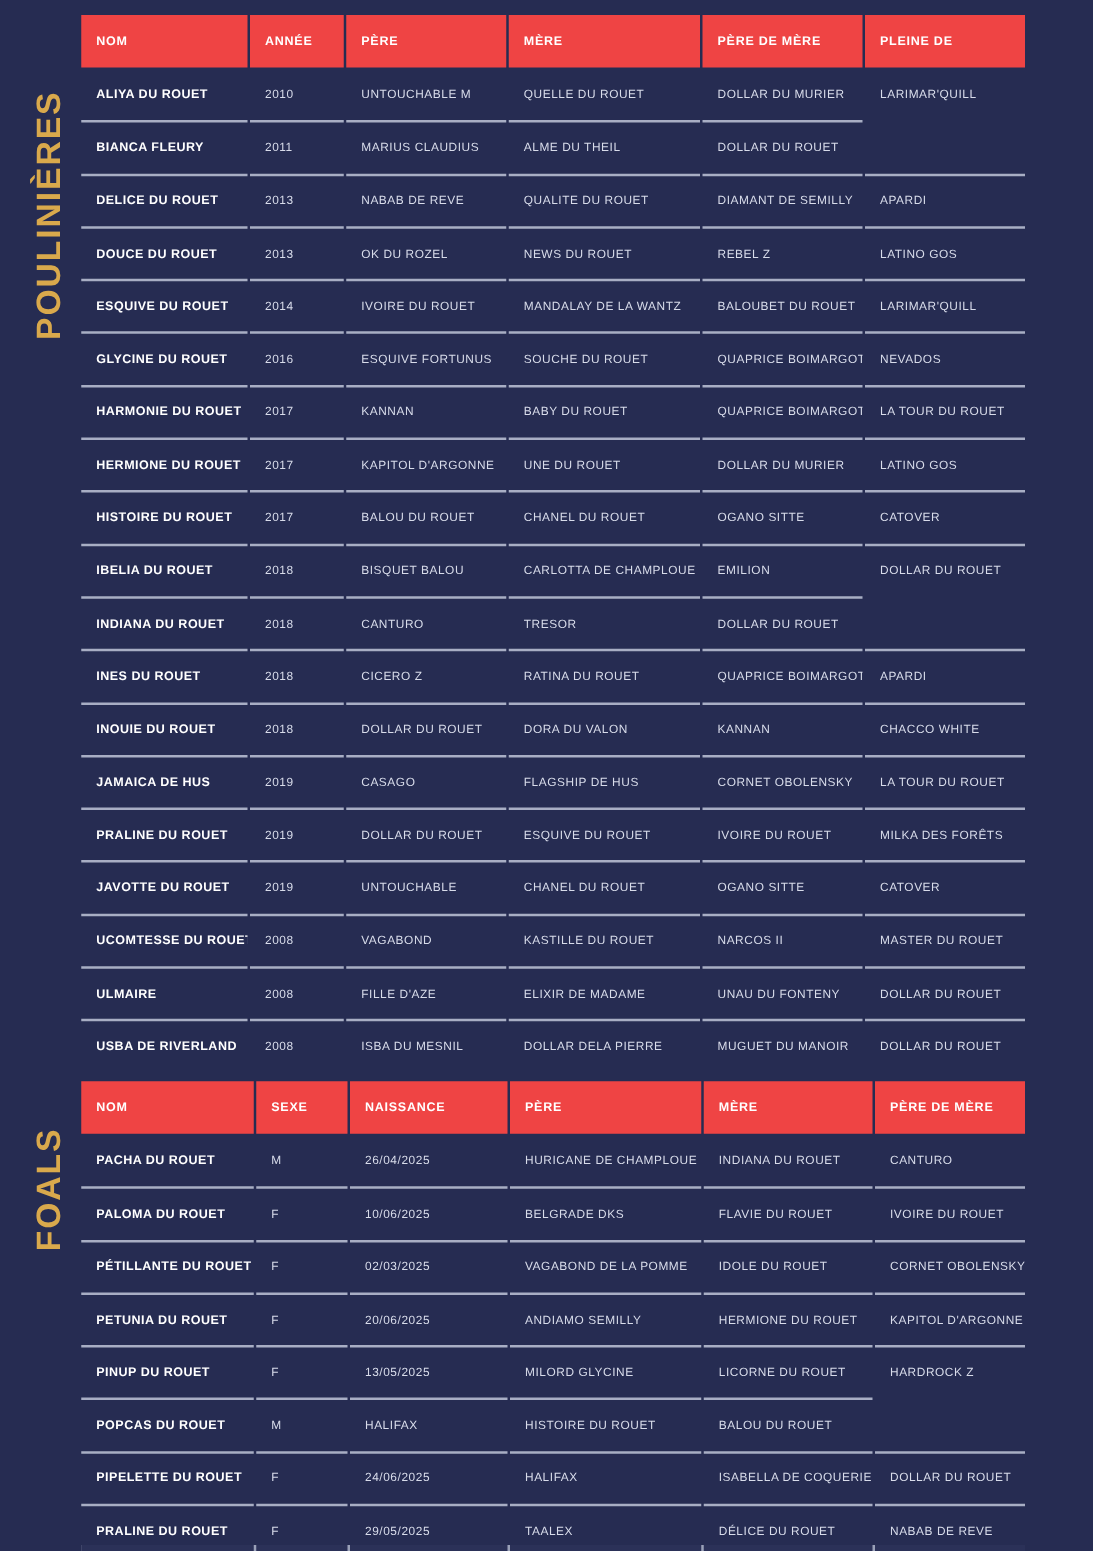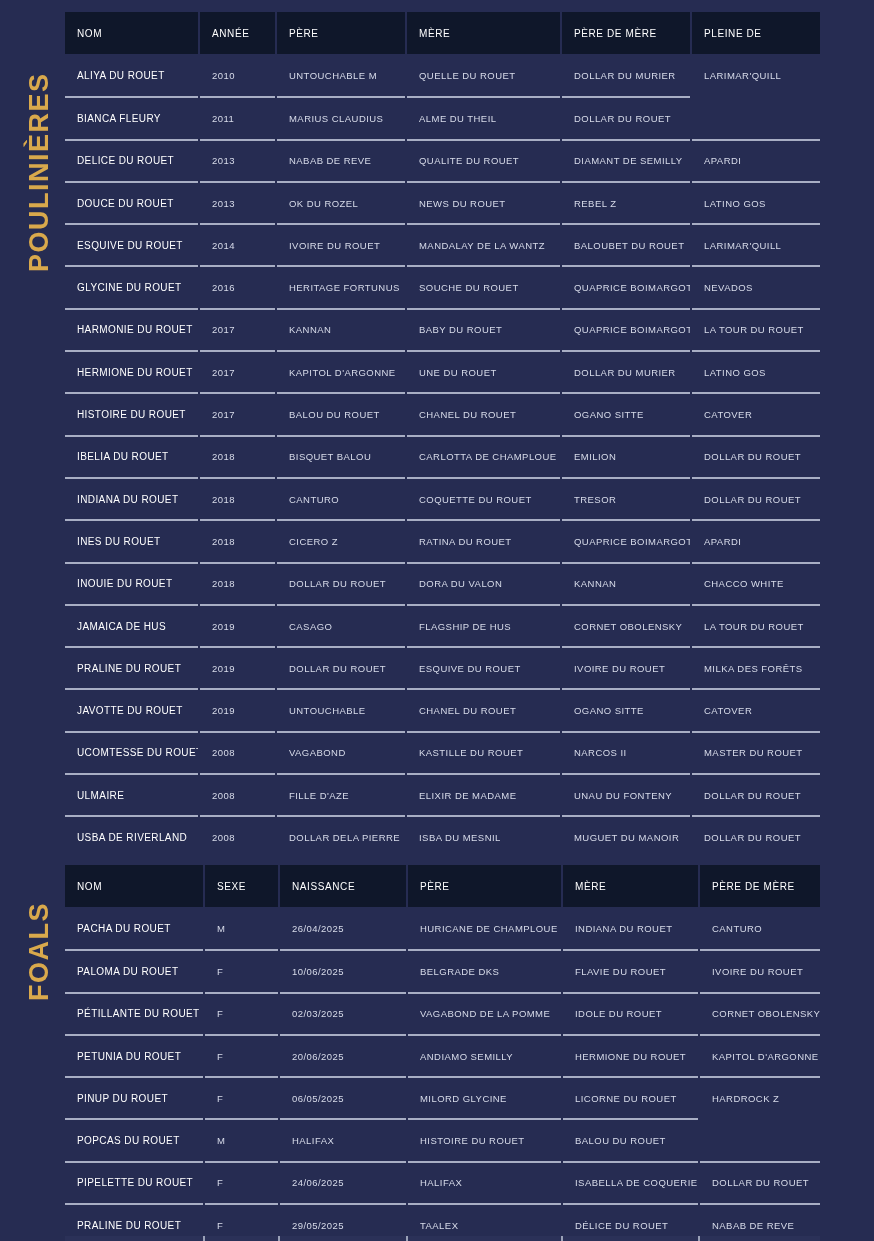--- a/index.html
+++ b/index.html
@@ -27,40 +27,40 @@
   #table-foals{top:865px;}
 
   .thead,.tr{display:grid;column-gap:2px;}
   #table-poulinieres .thead,#table-poulinieres .tr{
     grid-template-columns:133px 75px 128px 153px 128px 1fr;
   }
   #table-foals .thead,#table-foals .tr,#bottom-sliver{
     grid-template-columns:138px 73px 126px 153px 135px 1fr;
   }
   .thead .th{
-    background:#0f172a;
+    background:#ef4444;
     color:#FFFFFF;
-    font-weight:400;
+    font-weight:700;
     font-size:10px;
     letter-spacing:0.6px;
     display:flex;align-items:center;
     padding-left:12px;
     height:42px;
   }
   .tr{height:42.3px;}
   .tr .td{
     display:flex;align-items:center;
     padding-left:12px;
     font-size:9.5px;
     color:#D8DCEA;
     letter-spacing:0.45px;
     overflow:hidden;white-space:nowrap;
   }
   .tbody .tr + .tr .td{border-top:2px solid #A8AEC4;}
-  .td.name{color:#FFFFFF;font-weight:400;font-size:10px;letter-spacing:0.4px;}
+  .td.name{color:#FFFFFF;font-weight:700;font-size:10px;letter-spacing:0.4px;}
 
   #bottom-sliver{
     position:absolute;left:65px;top:1236px;width:755px;height:5px;
     display:grid;column-gap:2px;
     background:#9AA1B8;
   }
   #bottom-sliver .sliver-cell{background:#2B3158;}
 </style>
 </head>
 <body>
@@ -114,21 +114,21 @@
         <div class="td name">ESQUIVE DU ROUET</div>
         <div class="td">2014</div>
         <div class="td">IVOIRE DU ROUET</div>
         <div class="td">MANDALAY DE LA WANTZ</div>
         <div class="td">BALOUBET DU ROUET</div>
         <div class="td">LARIMAR'QUILL</div>
       </div>
       <div class="tr">
         <div class="td name">GLYCINE DU ROUET</div>
         <div class="td">2016</div>
-        <div class="td">HERITAGE FORTUNUS</div>
+        <div class="td">ESQUIVE FORTUNUS</div>
         <div class="td">SOUCHE DU ROUET</div>
         <div class="td">QUAPRICE BOIMARGOT</div>
         <div class="td">NEVADOS</div>
       </div>
       <div class="tr">
         <div class="td name">HARMONIE DU ROUET</div>
         <div class="td">2017</div>
         <div class="td">KANNAN</div>
         <div class="td">BABY DU ROUET</div>
         <div class="td">QUAPRICE BOIMARGOT</div>
@@ -155,21 +155,20 @@
         <div class="td">2018</div>
         <div class="td">BISQUET BALOU</div>
         <div class="td">CARLOTTA DE CHAMPLOUE</div>
         <div class="td">EMILION</div>
         <div class="td">DOLLAR DU ROUET</div>
       </div>
       <div class="tr">
         <div class="td name">INDIANA DU ROUET</div>
         <div class="td">2018</div>
         <div class="td">CANTURO</div>
-        <div class="td">COQUETTE DU ROUET</div>
         <div class="td">TRESOR</div>
         <div class="td">DOLLAR DU ROUET</div>
       </div>
       <div class="tr">
         <div class="td name">INES DU ROUET</div>
         <div class="td">2018</div>
         <div class="td">CICERO Z</div>
         <div class="td">RATINA DU ROUET</div>
         <div class="td">QUAPRICE BOIMARGOT</div>
         <div class="td">APARDI</div>
@@ -218,22 +217,22 @@
         <div class="td name">ULMAIRE</div>
         <div class="td">2008</div>
         <div class="td">FILLE D'AZE</div>
         <div class="td">ELIXIR DE MADAME</div>
         <div class="td">UNAU DU FONTENY</div>
         <div class="td">DOLLAR DU ROUET</div>
       </div>
       <div class="tr">
         <div class="td name">USBA DE RIVERLAND</div>
         <div class="td">2008</div>
+        <div class="td">ISBA DU MESNIL</div>
         <div class="td">DOLLAR DELA PIERRE</div>
-        <div class="td">ISBA DU MESNIL</div>
         <div class="td">MUGUET DU MANOIR</div>
         <div class="td">DOLLAR DU ROUET</div>
       </div>
     </div>
 </div>
 
 <div class="htable" id="table-foals">
   <div class="thead">
       <div class="th">NOM</div>
       <div class="th">SEXE</div>
@@ -271,21 +270,21 @@
         <div class="td name">PETUNIA DU ROUET</div>
         <div class="td">F</div>
         <div class="td">20/06/2025</div>
         <div class="td">ANDIAMO SEMILLY</div>
         <div class="td">HERMIONE DU ROUET</div>
         <div class="td">KAPITOL D'ARGONNE</div>
       </div>
       <div class="tr">
         <div class="td name">PINUP DU ROUET</div>
         <div class="td">F</div>
-        <div class="td">06/05/2025</div>
+        <div class="td">13/05/2025</div>
         <div class="td">MILORD GLYCINE</div>
         <div class="td">LICORNE DU ROUET</div>
         <div class="td">HARDROCK Z</div>
       </div>
       <div class="tr">
         <div class="td name">POPCAS DU ROUET</div>
         <div class="td">M</div>
         <div class="td">HALIFAX</div>
         <div class="td">HISTOIRE DU ROUET</div>
         <div class="td">BALOU DU ROUET</div>

